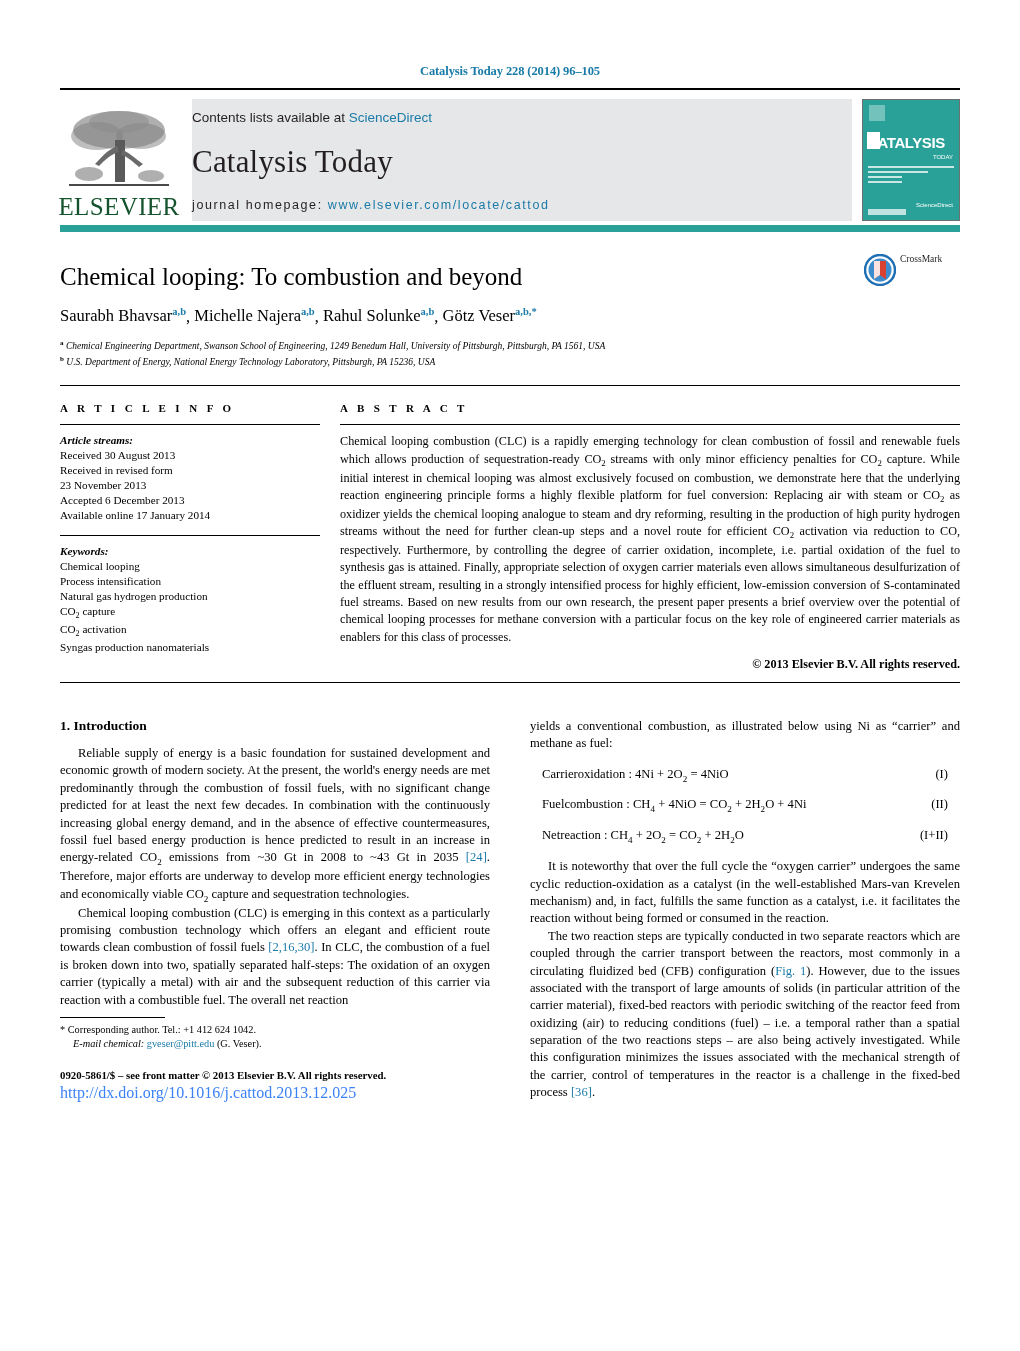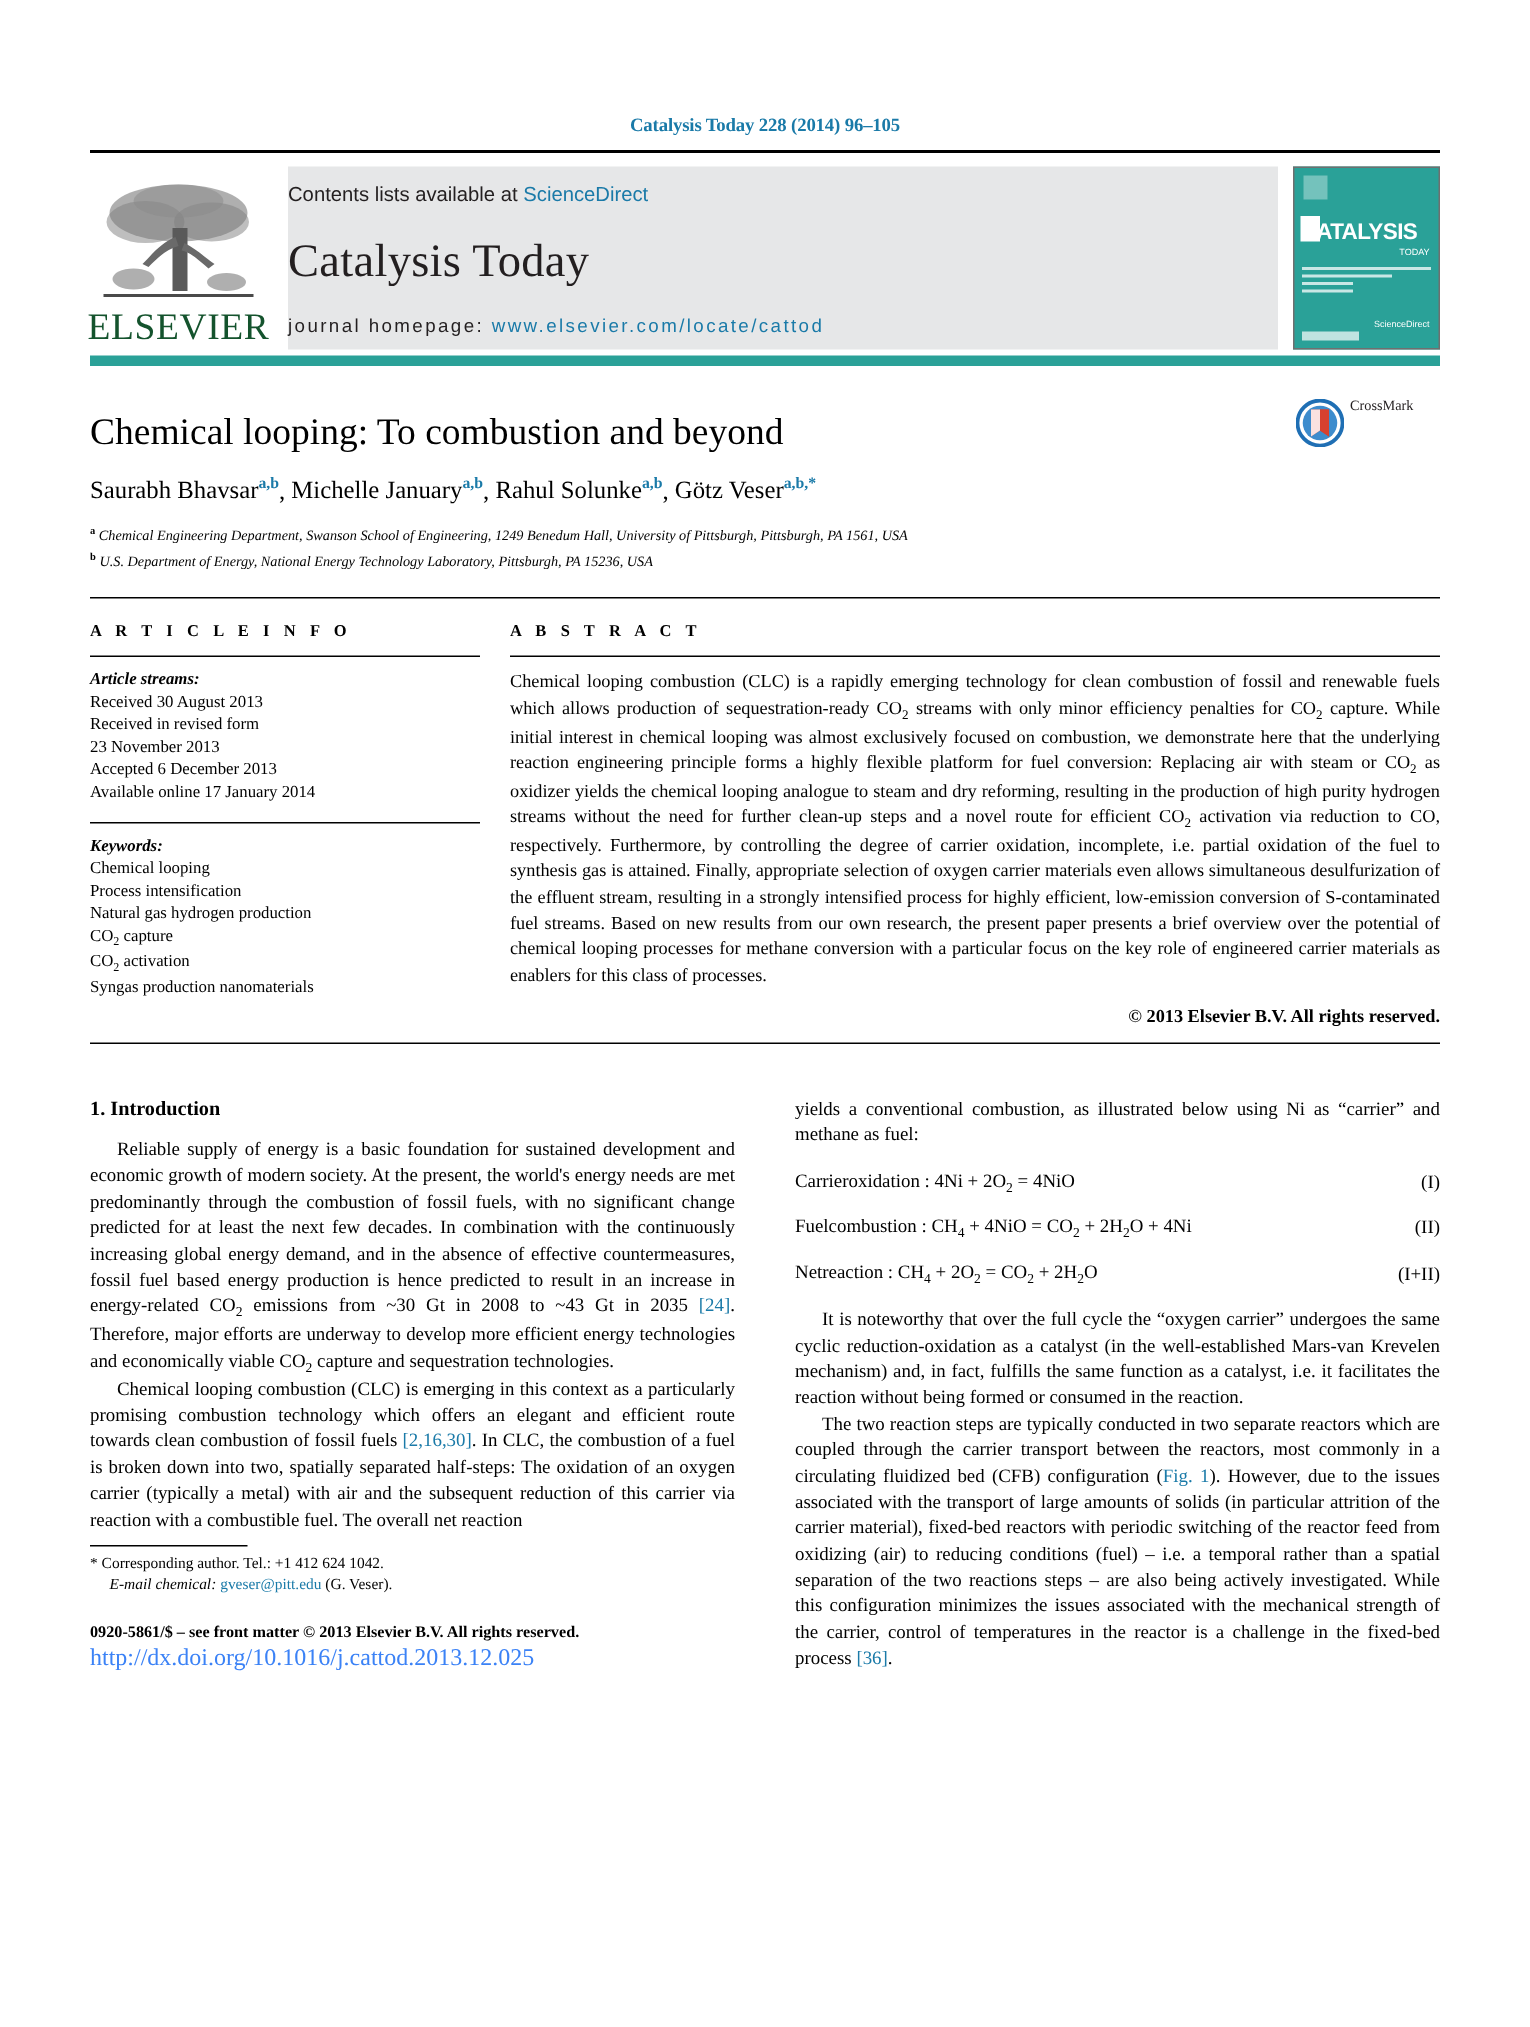--- a/index.html
+++ b/index.html
@@ -13,21 +13,21 @@
     font-family: "Liberation Serif", serif;
     color: #000000;
     position: relative;
     overflow: hidden;
   }
   .page {
     width: 1020px;
     height: 1351px;
     position: relative;
     box-sizing: border-box;
-    padding: 12px 60px;
+    padding: 0 60px;
   }
 
   
   .running-head {
     text-align: center;
     color: #1a7aa8;
     font-weight: bold;
     font-size: 12.5px;
     letter-spacing: -0.1px;
     padding-top: 64px;
@@ -292,24 +292,24 @@
     text-align: justify;
     margin: 0;
     text-indent: 18px;
   }
   p.body.noindent { text-indent: 0; }
   .ref { color: #1a7aa8; }
 
   .eq-row {
     display: flex;
     justify-content: space-between;
-    align-items: center;
+    align-items: flex-start;
     font-family: "Liberation Serif", serif;
     font-size: 12.6px;
-    margin: 14px 0;
+    margin: 14px 12px;
     gap: 22px;
   }
   .eq-row .eqnum { white-space: nowrap; padding-left: 8px; }
 
   
   .foot-wrap {
     position: absolute;
     left: 0;
     bottom: 0;
     width: 430px;
@@ -403,21 +403,21 @@
         <path d="M16 7 L16 21 L10 25 L10 7 Z" fill="#ffffff" opacity="0.85"></path>
         <path d="M16 7 L22 7 L22 25 L16 21 Z" fill="#d8412f"></path>
       </svg>
       <span class="crossmark-label">CrossMark</span>
     </div>
 
     <h1 class="article-title">Chemical looping: To combustion and beyond</h1>
 
     <div class="authors">
       <span><span>Saurabh Bhavsar</span><sup>a,b</sup></span>,
-      <span><span>Michelle January</span><sup>a,b</sup></span>,
+      <span><span>Michelle Najera</span><sup>a,b</sup></span>,
       <span><span>Rahul Solunke</span><sup>a,b</sup></span>,
       <span><span>Götz Veser</span><sup>a,b,*</sup></span>
     </div>
 
     <div class="affiliations">
       <div><sup>a</sup> <span>Chemical Engineering Department, Swanson School of Engineering, 1249 Benedum Hall, University of Pittsburgh, Pittsburgh, PA 1561, USA</span></div>
       <div><sup>b</sup> <span>U.S. Department of Energy, National Energy Technology Laboratory, Pittsburgh, PA 15236, USA</span></div>
     </div>
   </div>
 

